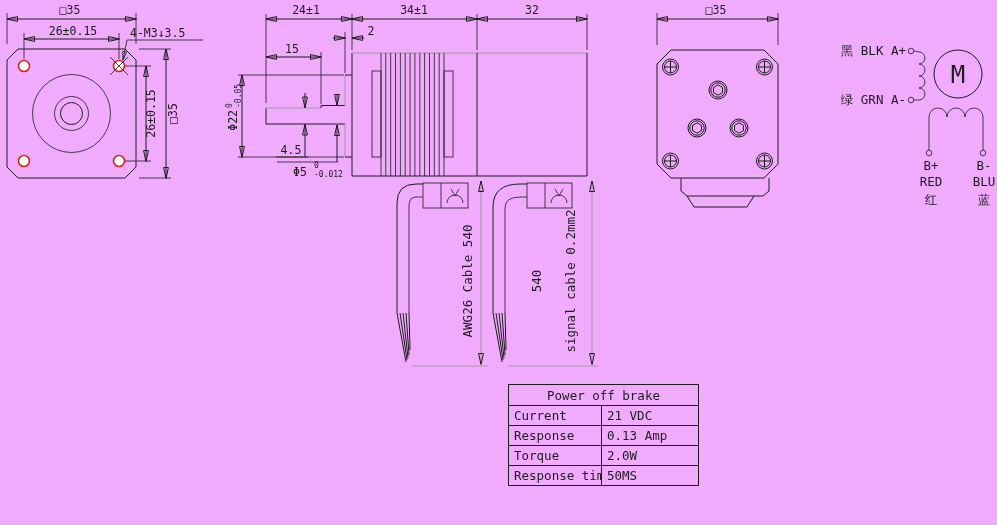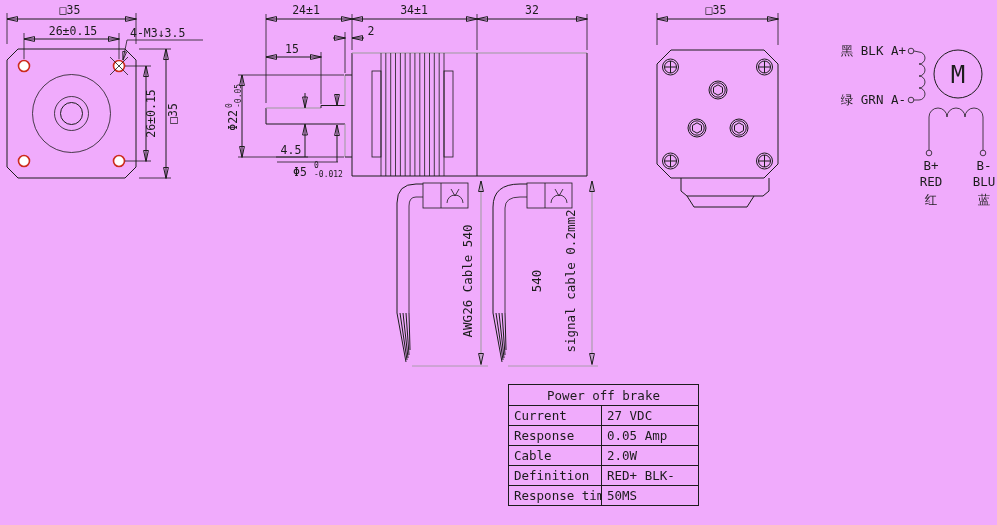--- a/index.html
+++ b/index.html
@@ -284,33 +284,29 @@
     <colgroup>
           <col class="c1">
           <col class="c2">
         </colgroup>
     <tbody>
           <tr>
       <td class="hdr" colspan="2">Power off brake</td>
     </tr>
     <tr>
       <td>Current</td>
-      <td>27 VDC</td>
+      <td>21 VDC</td>
     </tr>
     <tr>
       <td>Response</td>
-      <td>0.05 Amp</td>
+      <td>0.13 Amp</td>
     </tr>
     <tr>
-      <td>Cable</td>
+      <td>Torque</td>
       <td>2.0W</td>
-    </tr>
-    <tr>
-      <td>Definition</td>
-      <td>RED+ BLK-</td>
     </tr>
     <tr>
       <td>Response time</td>
       <td>50MS</td>
     </tr>
   </tbody>
       </table>
 </div>
 </div>
 

